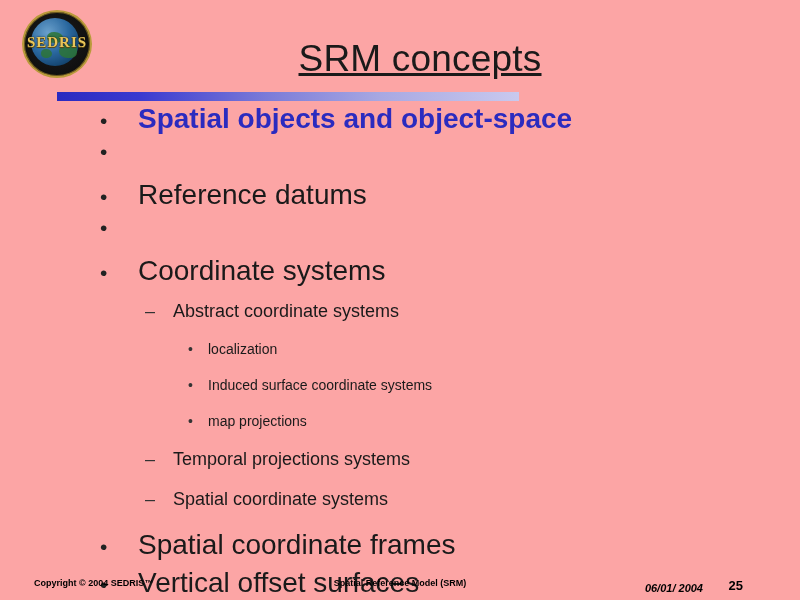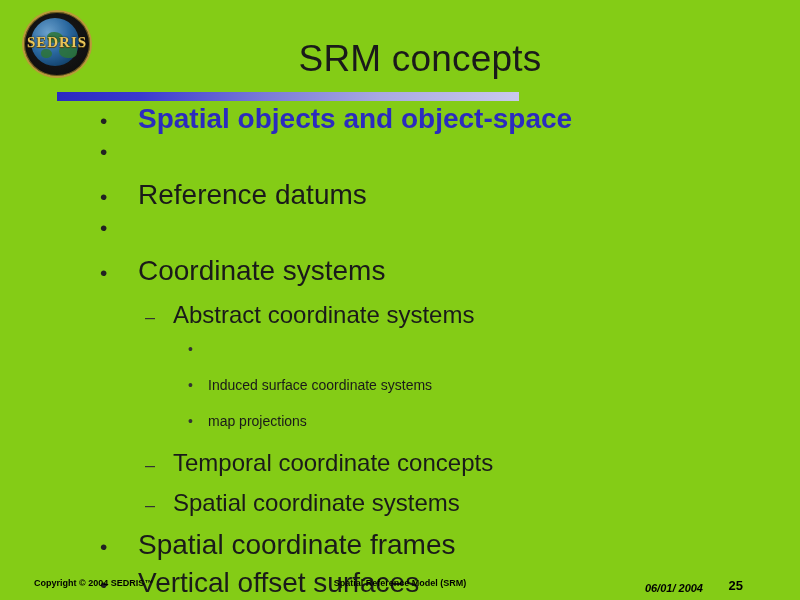--- a/index.html
+++ b/index.html
@@ -10,21 +10,21 @@
     width: 800px;
     height: 600px;
     background: #ffffff;
     font-family: "Liberation Sans", sans-serif;
     overflow: hidden;
   }
   .slide {
     position: relative;
     width: 800px;
     height: 600px;
-    background: #84cc16;
+    background: #fca5a5;
     box-sizing: border-box;
   }
   
   .logo {
     position: absolute;
     left: 22px;
     top: 10px;
     width: 66px;
     height: 64px;
   }
@@ -77,20 +77,21 @@
   .title {
     position: absolute;
     left: 120px;
     top: 38px;
     width: 600px;
     text-align: center;
     font-size: 37px;
     color: #1a1a1a;
     font-weight: normal;
     letter-spacing: 0.2px;
+    text-decoration: underline;
   }
   
   .rule {
     position: absolute;
     left: 57px;
     top: 92px;
     width: 462px;
     height: 9px;
     background: linear-gradient(to right, #2a2ac0 0%, #3a3ad0 18%, #7a7ad8 45%, #a8a8e2 70%, #c9c9ee 100%);
   }
@@ -137,21 +138,21 @@
   .lvl2 {
     padding-left: 145px;
     min-height: 32px;
   }
   .lvl2 .marker {
     width: 28px;
     font-size: 18px;
     color: #333;
   }
   .lvl2 .txt {
-    font-size: 24px;
+    font-size: 18px;
     color: #1a1a1a;
   }
   
   .lvl3 {
     padding-left: 188px;
     min-height: 28px;
   }
   .lvl3 .marker {
     width: 20px;
     font-size: 14px;
@@ -254,41 +255,42 @@
 
     <div class="bl lvl2">
       <span class="marker">–</span>
       <span class="txt">Abstract coordinate systems</span>
     </div>
 
     <div class="sp-1"></div>
 
     <div class="bl lvl3">
       <span class="marker">•</span>
+      <span class="txt">localization</span>
     </div>
 
     <div class="sp-1"></div>
 
     <div class="bl lvl3">
       <span class="marker">•</span>
       <span class="txt">Induced surface coordinate systems</span>
     </div>
 
     <div class="sp-1"></div>
 
     <div class="bl lvl3">
       <span class="marker">•</span>
       <span class="txt">map projections</span>
     </div>
 
     <div class="sp-1"></div>
 
     <div class="bl lvl2">
       <span class="marker">–</span>
-      <span class="txt">Temporal coordinate concepts</span>
+      <span class="txt">Temporal projections systems</span>
     </div>
 
     <div class="sp-1"></div>
 
     <div class="bl lvl2">
       <span class="marker">–</span>
       <span class="txt">Spatial coordinate systems</span>
     </div>
 
     <div class="sp-1"></div>

